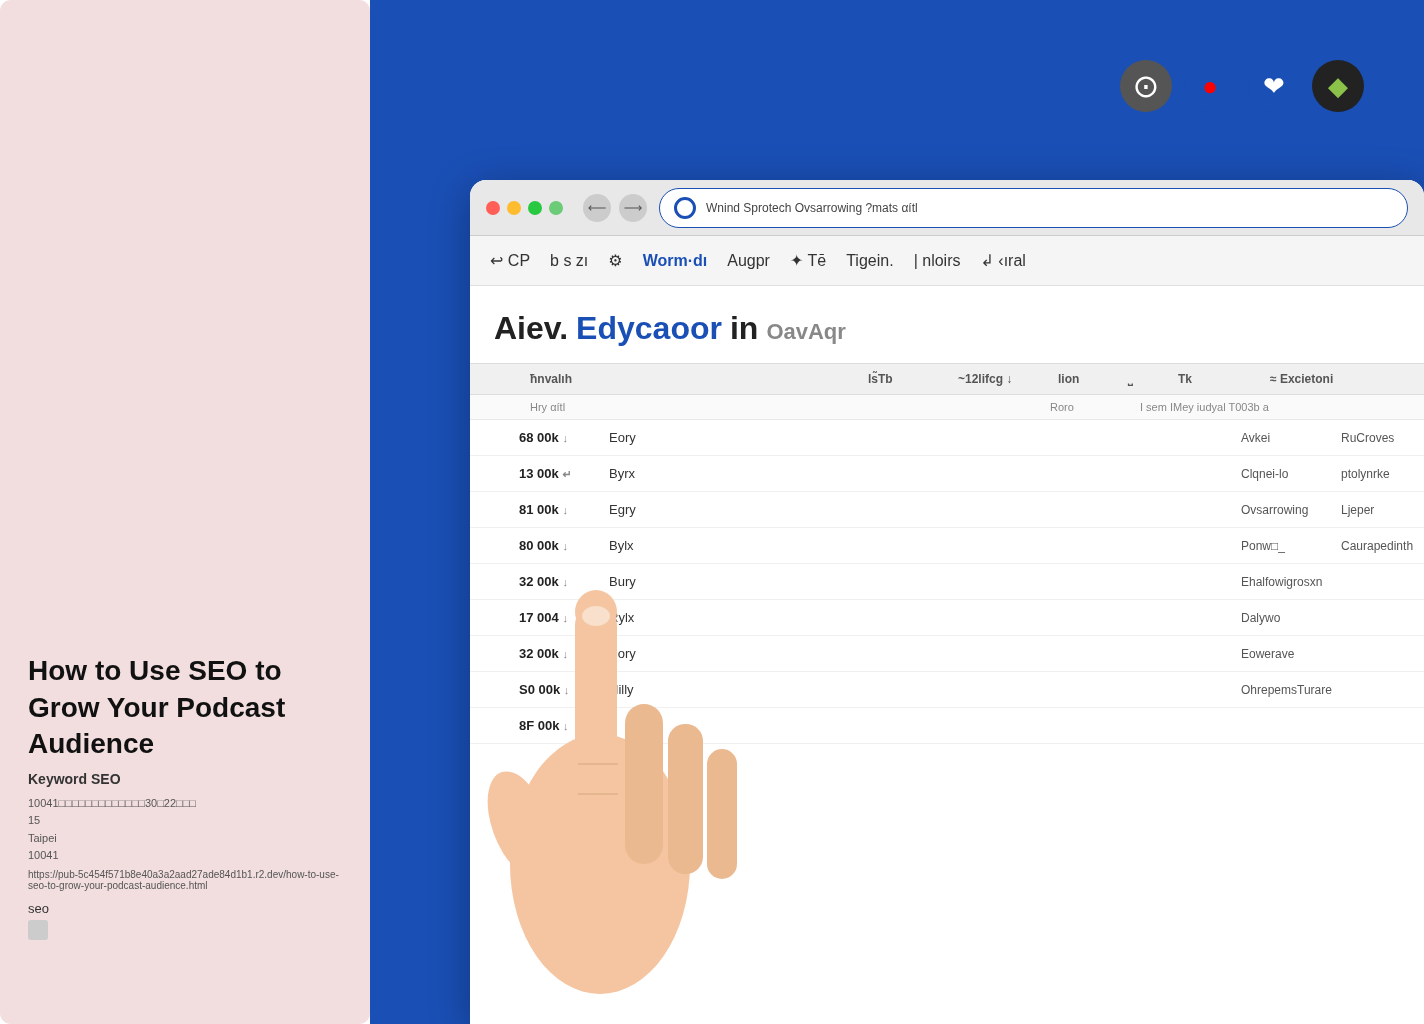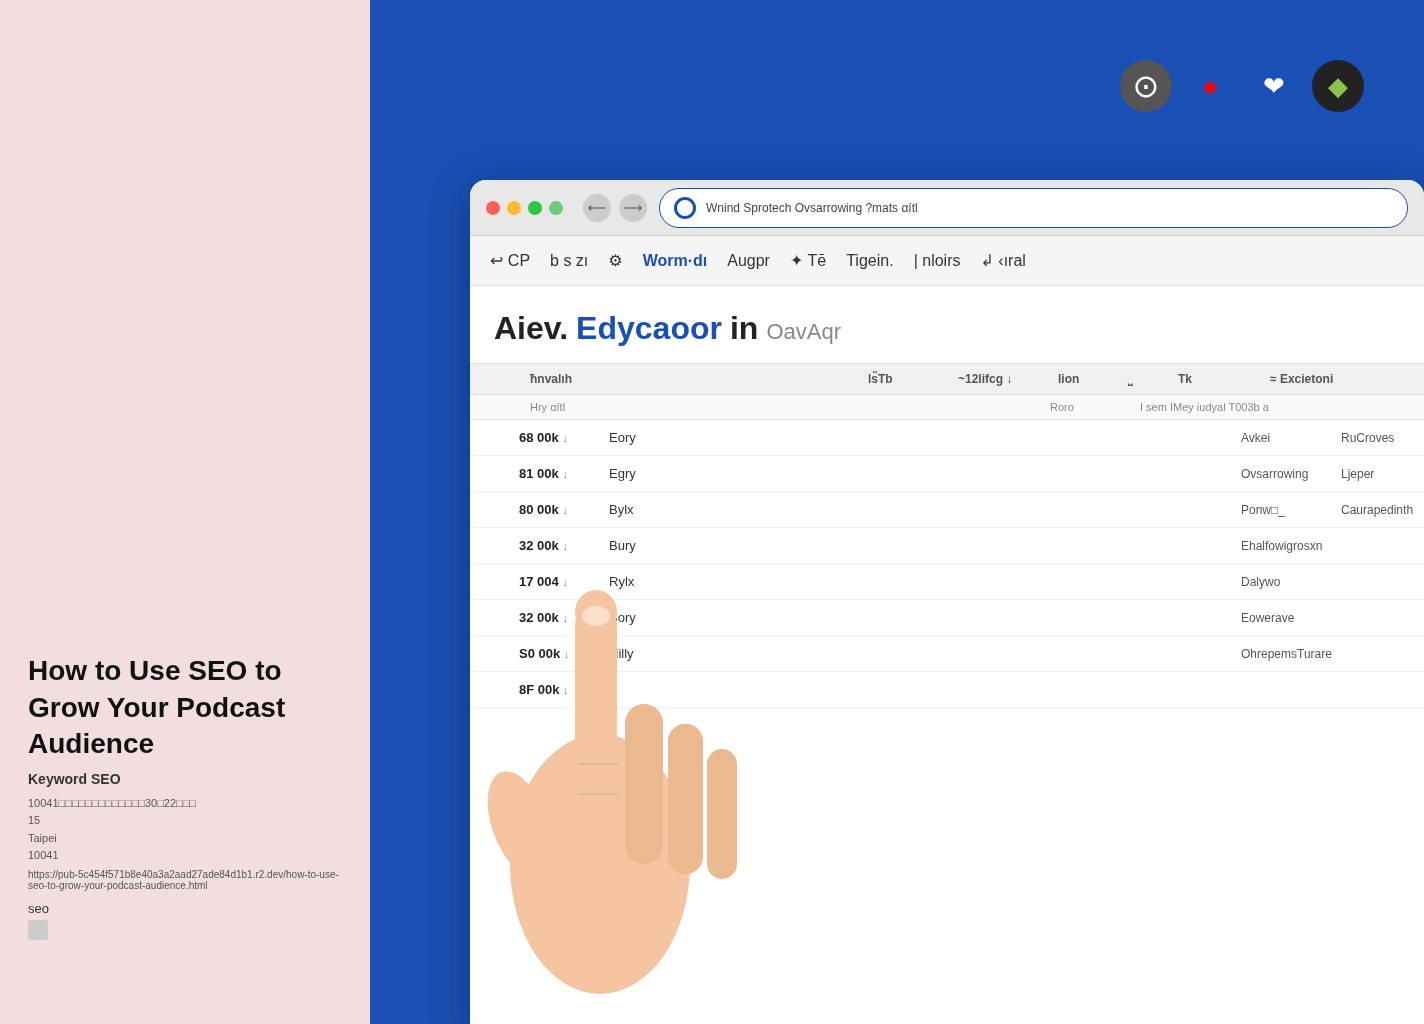--- a/index.html
+++ b/index.html
@@ -15,20 +15,21 @@
     .left-panel {
       width: 370px;
       min-width: 370px;
       background: #f2dede;
       height: 1024px;
       padding: 30px 28px;
       display: flex;
       flex-direction: column;
       justify-content: flex-end;
       position: relative;
+      border-radius: 11px;
     }
 
     .left-content {
       position: absolute;
       bottom: 80px;
       left: 28px;
       right: 28px;
     }
 
     .left-title {
@@ -238,21 +239,21 @@
     }
 
     .page-title-accent {
       font-size: 32px;
       font-weight: 800;
       color: #1a4fb5;
     }
 
     .page-subtitle {
       font-size: 22px;
-      font-weight: 400;
+      font-weight: 700;
       color: #888;
     }
 
     
     .table-header {
       display: flex;
       align-items: center;
       padding: 8px 24px;
       background: #f0f0f0;
       border-top: 1px solid #ddd;
@@ -436,20 +437,27 @@
     <div class="table-body">
 
       <div class="table-row">
         <div class="col-check" style="width:36px;"></div>
         <div class="cell-vol" style="flex:none;width:90px;">68 00k <span class="cell-vol-arrow">↓</span></div>
         <div class="cell-keyword">Eory</div>
         <div class="cell-intent">Avkei</div>
         <div class="cell-pos">RuCroves</div>
       </div>
 
+      <div class="table-row">
+        <div class="col-check" style="width:36px;"></div>
+        <div class="cell-vol" style="flex:none;width:90px;">13 00k <span class="cell-vol-arrow">↵</span></div>
+        <div class="cell-keyword">Byrx</div>
+        <div class="cell-intent">Clqnei-lo</div>
+        <div class="cell-pos">ptolynrke</div>
+      </div>
 
       <div class="table-row">
         <div class="col-check" style="width:36px;"></div>
         <div class="cell-vol" style="flex:none;width:90px;">81 00k <span class="cell-vol-arrow">↓</span></div>
         <div class="cell-keyword">Egry</div>
         <div class="cell-intent">Ovsarrowing</div>
         <div class="cell-pos">Ljeper</div>
       </div>
 
       <div class="table-row">

